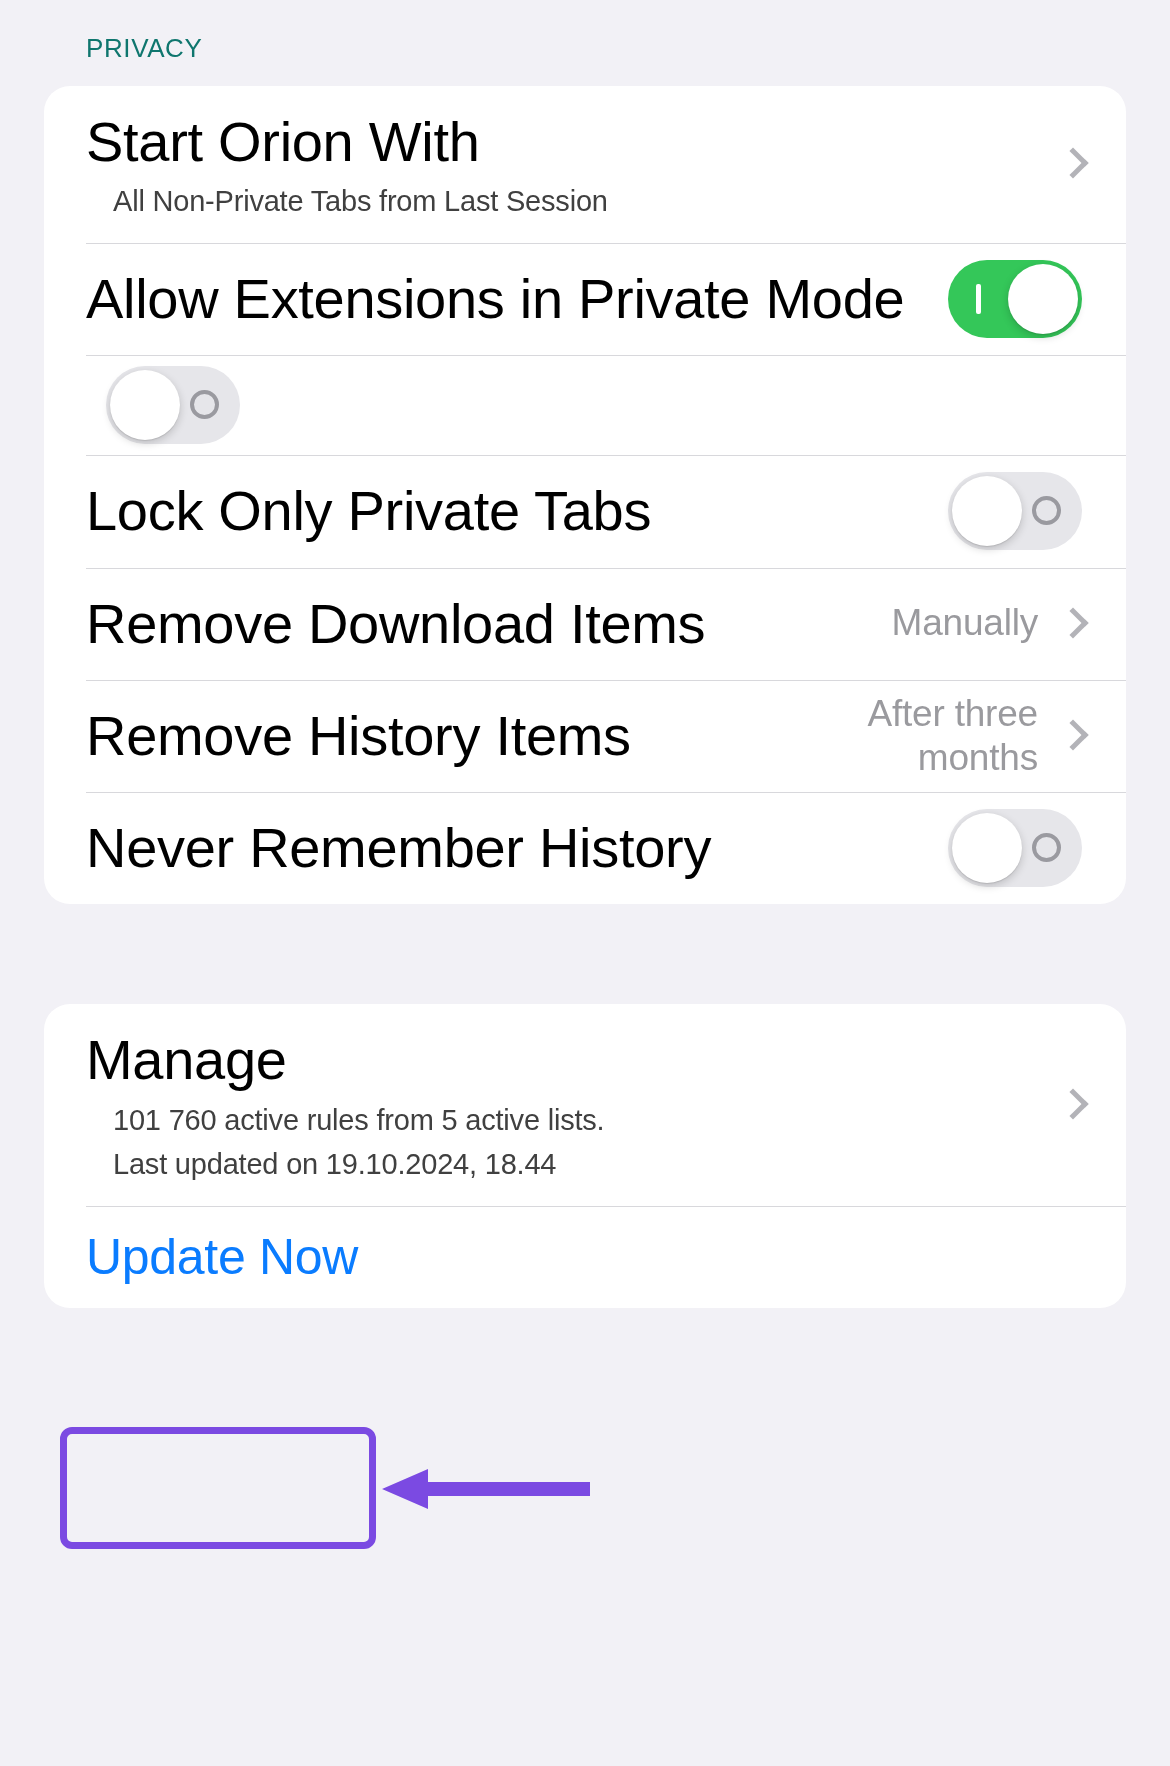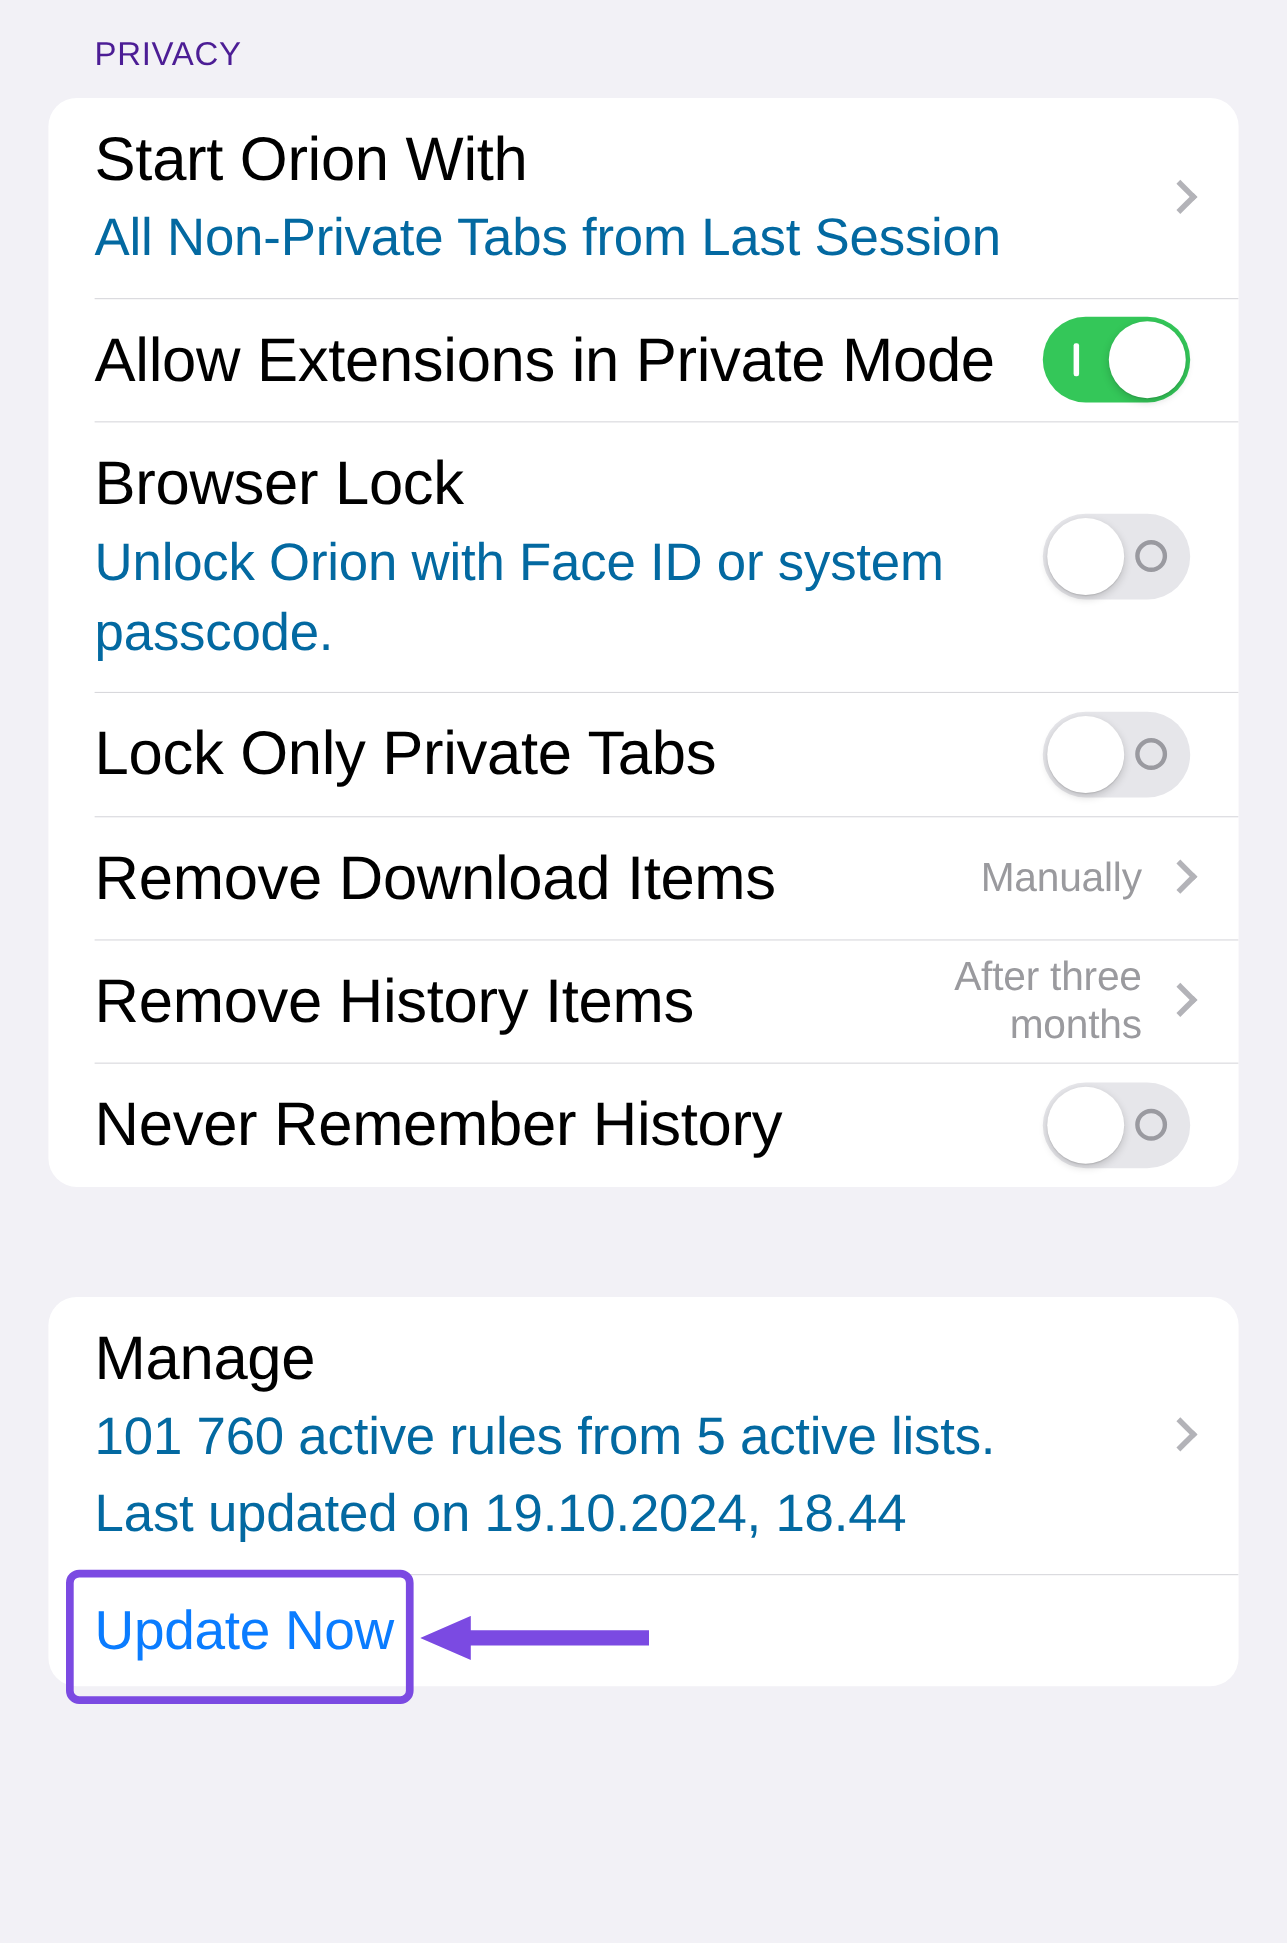--- a/index.html
+++ b/index.html
@@ -12,23 +12,23 @@
   }
   .screen {
     position: relative;
     width: 1170px; height: 1766px;
     background: #f2f1f6;
     padding: 0;
   }
 
   
   .section-header {
-    font-size: 30px;
+    font-size: 26px;
     letter-spacing: 0.6px;
-    color: #4c1d95;
+    color: #0f766e;
     font-weight: 400;
     padding: 0 12px 0 86px;
   }
   .sh-privacy { padding-top: 33px; }
   .sh-content { padding-top: 0px; }
 
   
   .card {
     background: #ffffff;
     border-radius: 26px;
@@ -54,26 +54,27 @@
   .row-main { flex: 1 1 auto; min-width: 0; padding: 22px 0; }
 
   .row-title {
     font-size: 56px;
     line-height: 1.22;
     color: #000000;
     font-weight: 400;
     letter-spacing: -0.3px;
   }
   .row-sub {
-    font-size: 48px;
+    font-size: 29px;
     line-height: 1.33;
-    color: #0369a1;
+    color: #404040;
     font-weight: 400;
     letter-spacing: -0.2px;
     margin-top: 6px;
+    margin-left: 27px;
   }
 
   .row-value {
     font-size: 37px;
     color: #9a9a9e;
     text-align: right;
     letter-spacing: -0.2px;
     line-height: 1.2;
     margin-left: 24px;
     flex: 0 0 auto;
@@ -187,24 +188,20 @@
       <div class="row-main">
         <div class="row-title">Allow Extensions in Private Mode</div>
       </div>
       <div class="toggle on">
         <span class="mark"></span>
         <span class="knob"></span>
       </div>
     </div>
 
     <div class="row">
-      <div class="row-main">
-        <div class="row-title">Browser Lock</div>
-        <div class="row-sub">Unlock Orion with Face ID or system passcode.</div>
-      </div>
       <div class="toggle off">
         <span class="mark"></span>
         <span class="knob"></span>
       </div>
     </div>
 
     <div class="row">
       <div class="row-main">
         <div class="row-title">Lock Only Private Tabs</div>
       </div>

